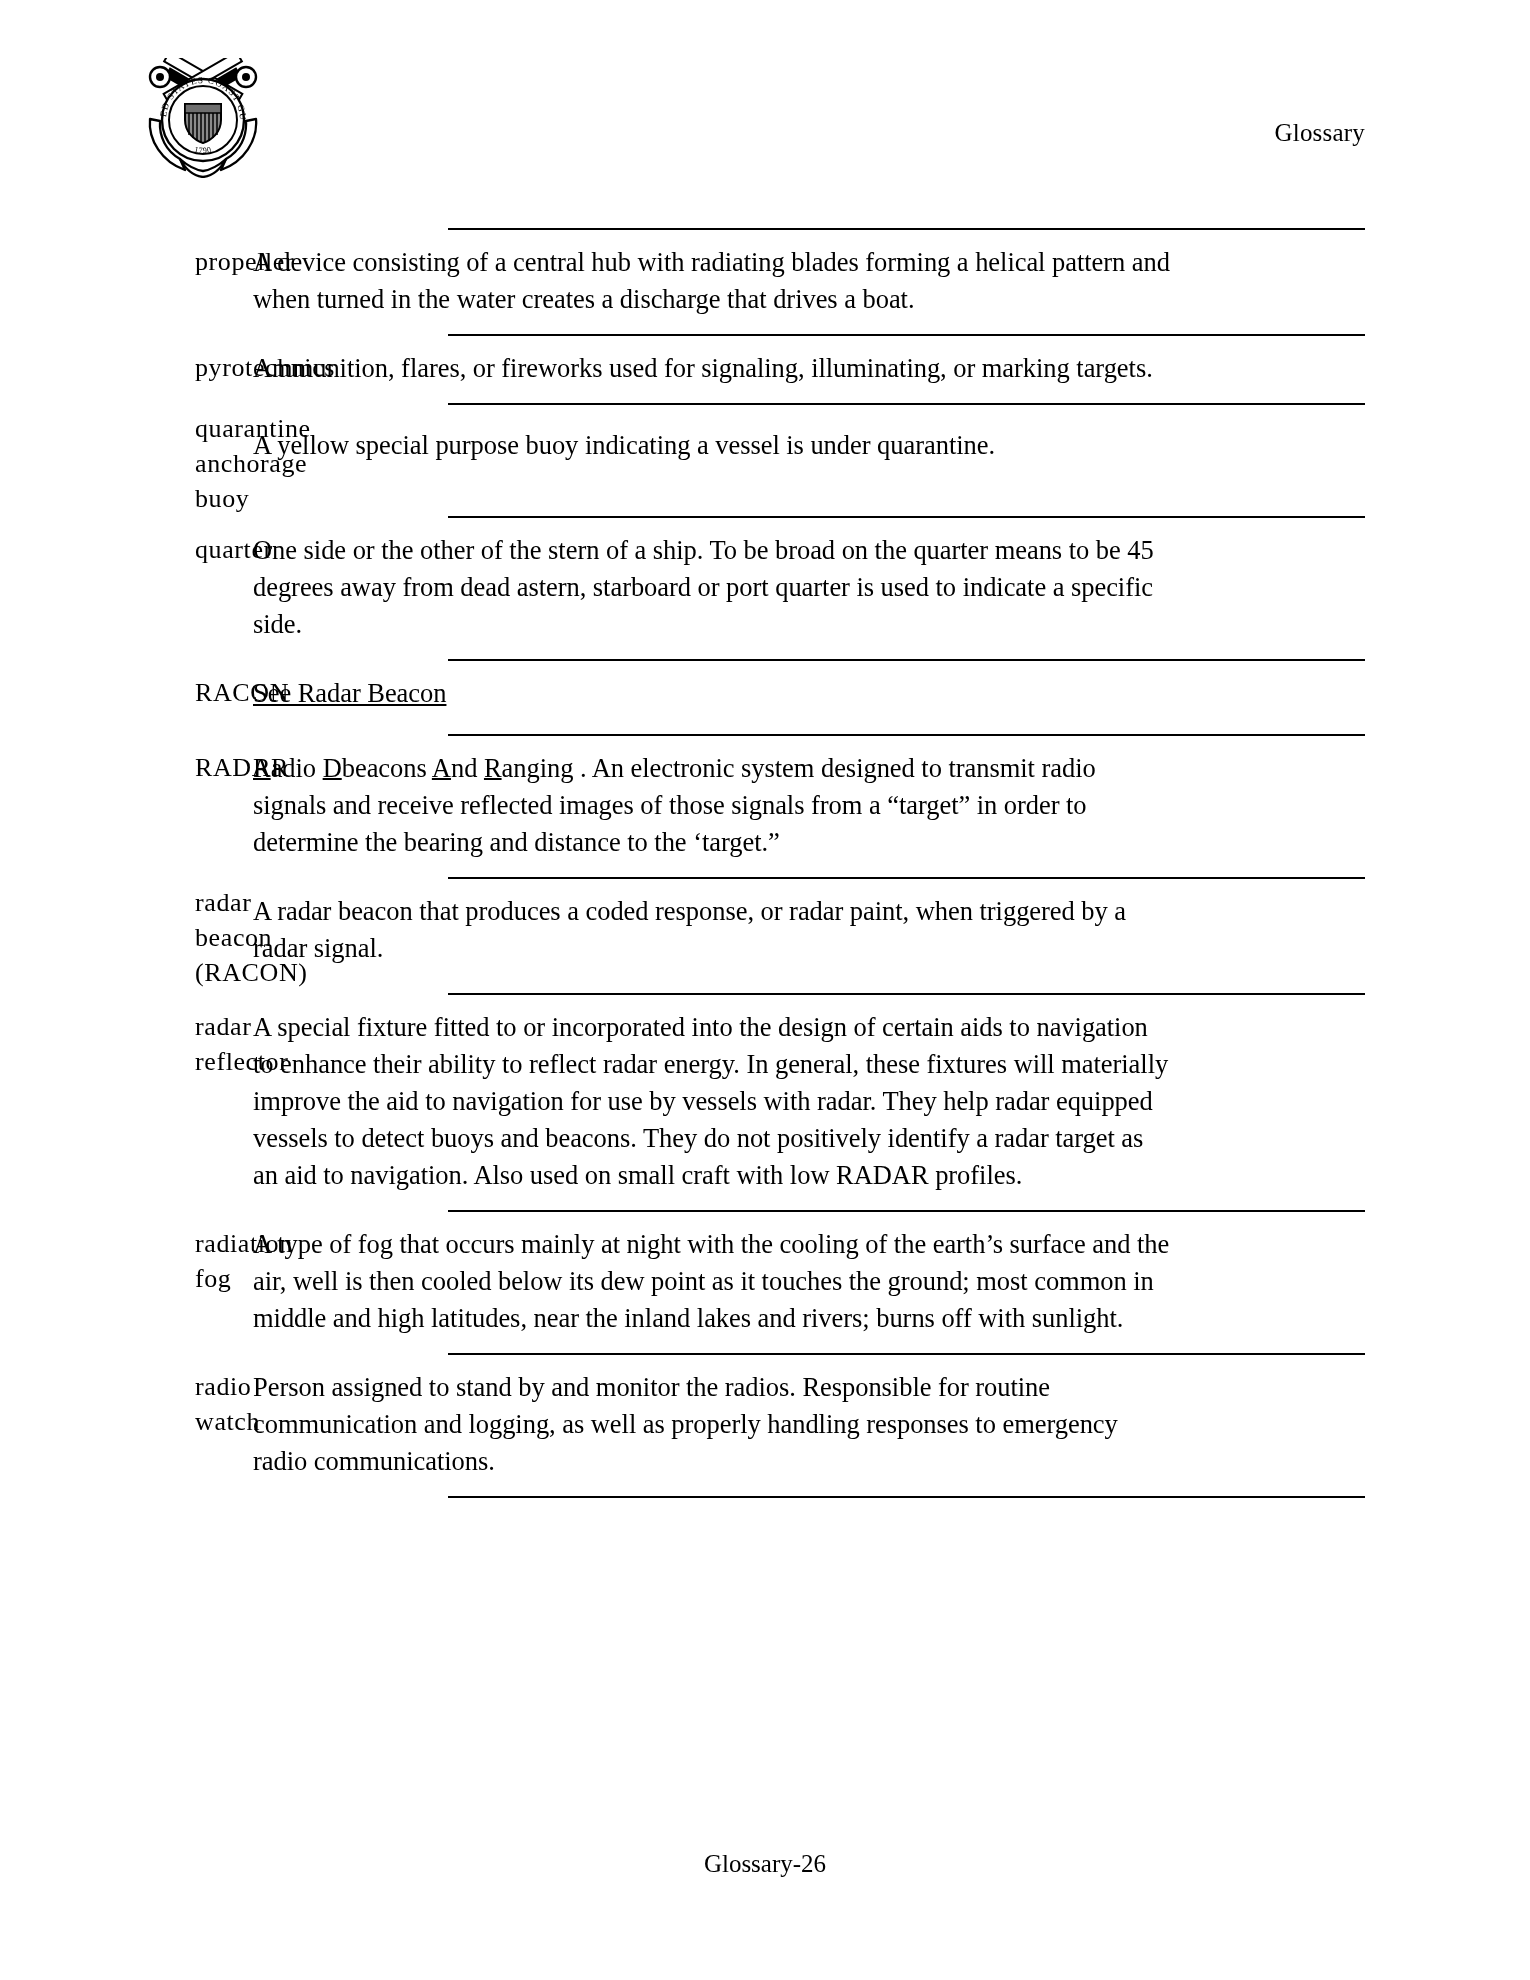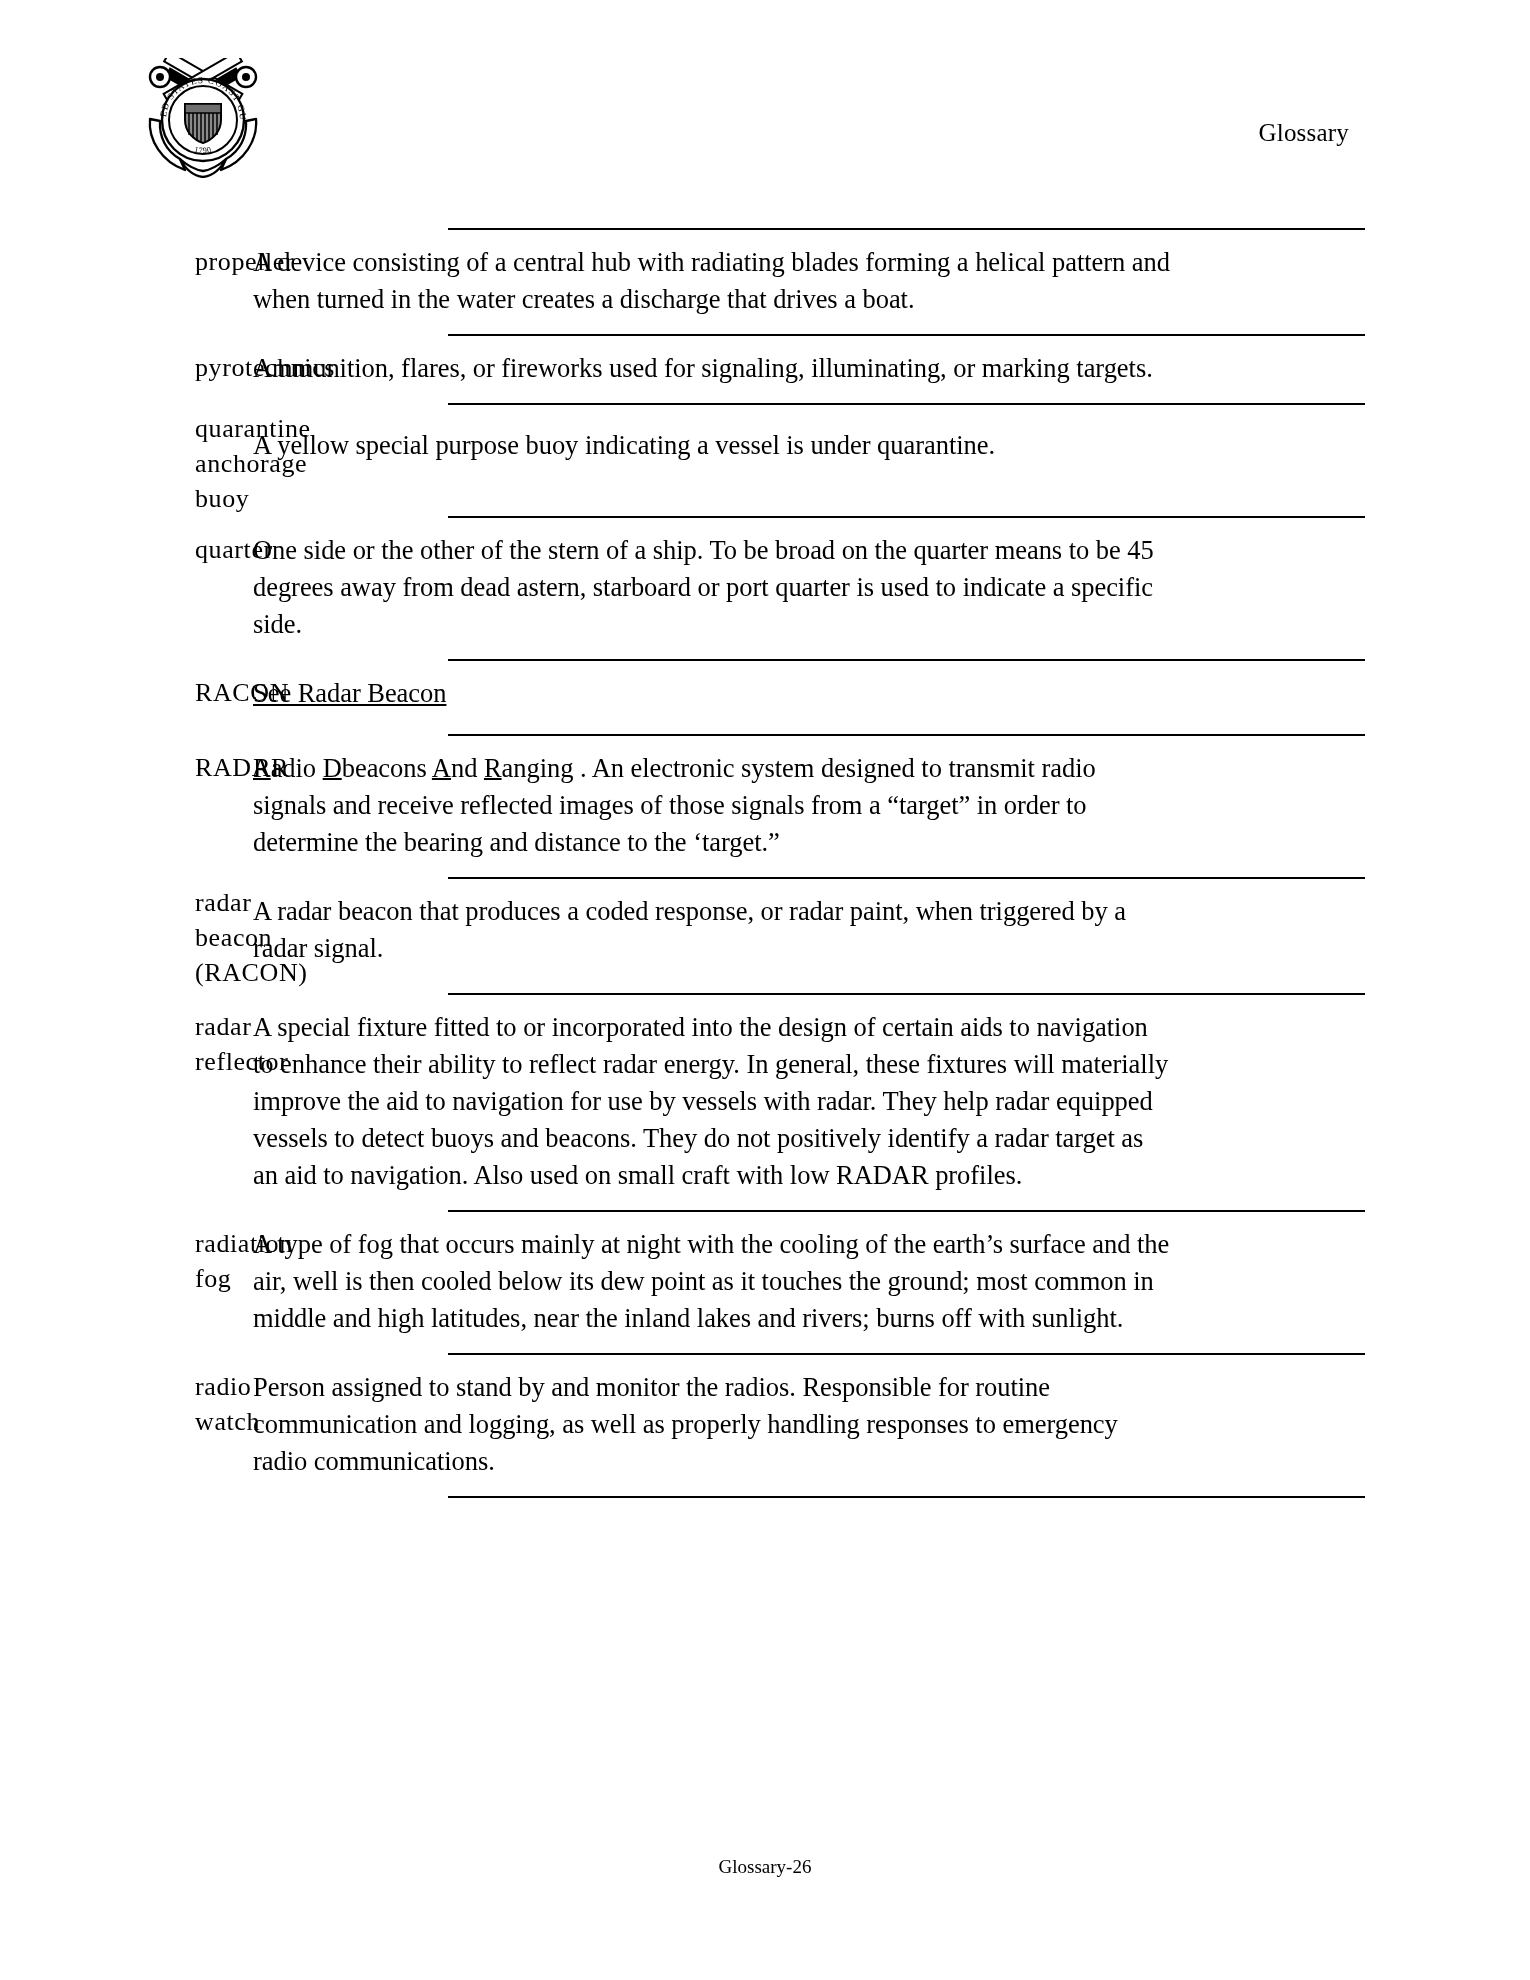--- a/index.html
+++ b/index.html
@@ -32,21 +32,21 @@
     position: absolute;
     left: 140px;
     top: 58px;
     width: 126px;
     height: 120px;
   }
   .seal svg { display: block; width: 126px; height: 120px; }
 
   .header-title {
     position: absolute;
-    right: 181px;
+    right: 165px;
     top: 120px;
     font-size: 25px;
     line-height: 1;
     letter-spacing: 0.2px;
     white-space: nowrap;
   }
 
   
   .glossary {
     position: absolute;
@@ -88,21 +88,21 @@
 
   .def u { text-decoration: underline; text-underline-offset: 1px; }
 
   
   .footer {
     position: absolute;
     left: 0;
     bottom: 104px;
     width: 1530px;
     text-align: center;
-    font-size: 19px;
+    font-size: 25px;
     line-height: 1;
   }
 </style>
 </head>
 <body>
 
 <div class="page">
 
   <div class="header-band">
 

